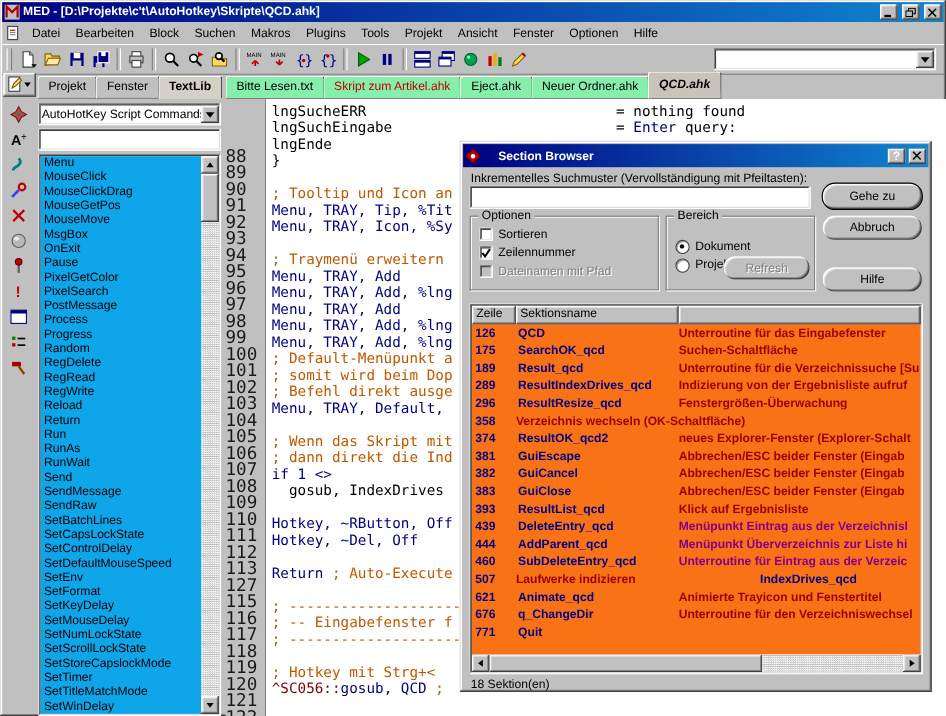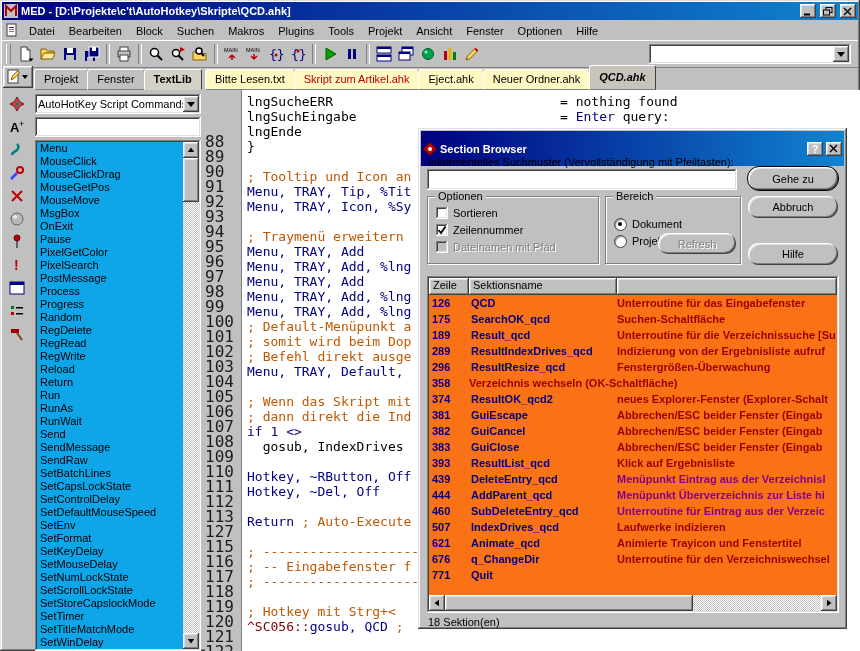--- a/index.html
+++ b/index.html
@@ -38,21 +38,21 @@
   .tri-down { width:0; height:0; border:4px solid transparent; border-top:5px solid #000; margin-top:5px; }
 
   
   .tabrow { position:absolute; left:2px; top:66px; right:2px; height:24px; }
   .snip-btn { position:absolute; left:1px; top:0; width:30px; height:22px; display:flex; align-items:center; justify-content:center; }
   #stabs { position:absolute; left:32px; bottom:0; display:flex; }
   .stab { height:19px; line-height:19px; padding:0 9px; background:#c0c0c0;
     border:1px solid; border-color:#fff #404040 #808080 #fff; border-radius:3px 3px 0 0; margin-right:-1px; }
   .stab.active { font-weight:bold; background:#d4d0c8; border-bottom-color:#d4d0c8; }
   #etabs { position:absolute; left:203px; bottom:0; display:flex; align-items:flex-end; }
-  .etab { height:19px; line-height:19px; padding:0 9px; background:#fef9c3;
+  .etab { height:19px; line-height:19px; padding:0 9px; background:#86efac;
     border:1px solid; border-color:#fff #404040 #808080 #fff; border-radius:3px 3px 0 0; margin-right:-1px; white-space:nowrap; }
   .etab.active { height:23px; line-height:23px; font-weight:bold; background:#c8c4bc; z-index:2; position:relative; }
 
   
   .leftbar { position:absolute; left:2px; top:90px; width:30px; bottom:2px; display:flex; flex-direction:column; align-items:center; padding-top:3px; gap:1px; }
   .lbtn { width:24px; height:22px; display:flex; align-items:center; justify-content:center; flex:none; }
 
   
   .sidebar { position:absolute; left:32px; top:90px; width:173px; bottom:0; }
   .side-combo { position:absolute; left:3px; top:4px; width:166px; height:20px; display:flex; align-items:center; padding-left:3px; box-sizing:border-box; }
@@ -73,22 +73,22 @@
     background:linear-gradient(90deg,#c0c0c0 0 36px,#808080 36px 37px,#fff 37px);
     font-family:"DejaVu Sans Mono",monospace; font-size:13px; padding-top:4px; overflow:hidden; }
   .code-row { display:flex; height:15px; line-height:15px; white-space:pre; }
   .lnum { width:32px; flex:none; padding-right:4px; box-sizing:border-box; color:#1a1a1a; font-size:16px;margin-top:40px; }
   .ltext { padding-left:10px; }
   .sy-p { color:#000000; } .sy-k { color:#000080; } .sy-c { color:#c05800;text-align:right; } .sy-m { color:#800000; }
 
   
   .dialog { position:absolute; left:418px; top:128px; width:429px; height:501px; background:#c0c0c0;
     box-shadow: inset -1px -1px #404040, inset 1px 1px #dfdfdf, inset -2px -2px #808080, inset 2px 2px #fff; z-index:10; }
-  .dlg-title { position:absolute; left:3px; top:3px; right:3px; height:35px;
-    background:linear-gradient(90deg,#000080,#1084d0); color:#fff; font-weight:bold; display:flex; align-items:center; padding:0 2px; gap:3px; }
+  .dlg-title { position:absolute; left:3px; top:3px; right:3px; height:21px;
+    background:linear-gradient(90deg,#000080,#1084d0); color:#fff; font-weight:bold; display:flex; align-items:center; padding:0 2px; gap:16px; }
   .dlg-icon { width:14px; height:14px; flex:none; }
   .dlg-btns { margin-left:auto; display:flex; gap:2px; }
   .dlg-label { position:absolute; left:10px; top:28px; }
   .dlg-input { position:absolute; left:9px; top:41px; width:310px; height:21px; border:none; outline:none; box-sizing:border-box;
     background:#fff; box-shadow: inset -1px -1px #fff, inset 1px 1px #808080, inset -2px -2px #dfdfdf, inset 2px 2px #404040; padding:2px 4px; font:11px "Liberation Sans",sans-serif; }
   .btn { position:absolute; display:flex; align-items:center; justify-content:center;border-radius:11px; }
   .btn.default { outline:1px solid #000; }
   .disabled-text { color:#808080; text-shadow:1px 1px 0 #fff; }
 
   .group { position:absolute; border:1px solid #808080; box-shadow:1px 1px 0 #fff, inset 1px 1px 0 #fff; }
@@ -710,22 +710,22 @@
             <span class="rc rc2">AddParent_qcd</span>
             <span class="rc rc3 purple">Menüpunkt Überverzeichnis zur Liste hi</span>
           </div>
           <div class="sb-row">
             <span class="rc rc1">460</span>
             <span class="rc rc2">SubDeleteEntry_qcd</span>
             <span class="rc rc3 purple">Unterroutine für Eintrag aus der Verzeic</span>
           </div>
           <div class="sb-row">
             <span class="rc rc1">507</span>
+            <span class="rc rc3">Laufwerke indizieren</span>
             <span class="rc rc2">IndexDrives_qcd</span>
-            <span class="rc rc3">Laufwerke indizieren</span>
           </div>
           <div class="sb-row">
             <span class="rc rc1">621</span>
             <span class="rc rc2">Animate_qcd</span>
             <span class="rc rc3">Animierte Trayicon und Fenstertitel</span>
           </div>
           <div class="sb-row">
             <span class="rc rc1">676</span>
             <span class="rc rc2">q_ChangeDir</span>
             <span class="rc rc3">Unterroutine für den Verzeichniswechsel</span>

